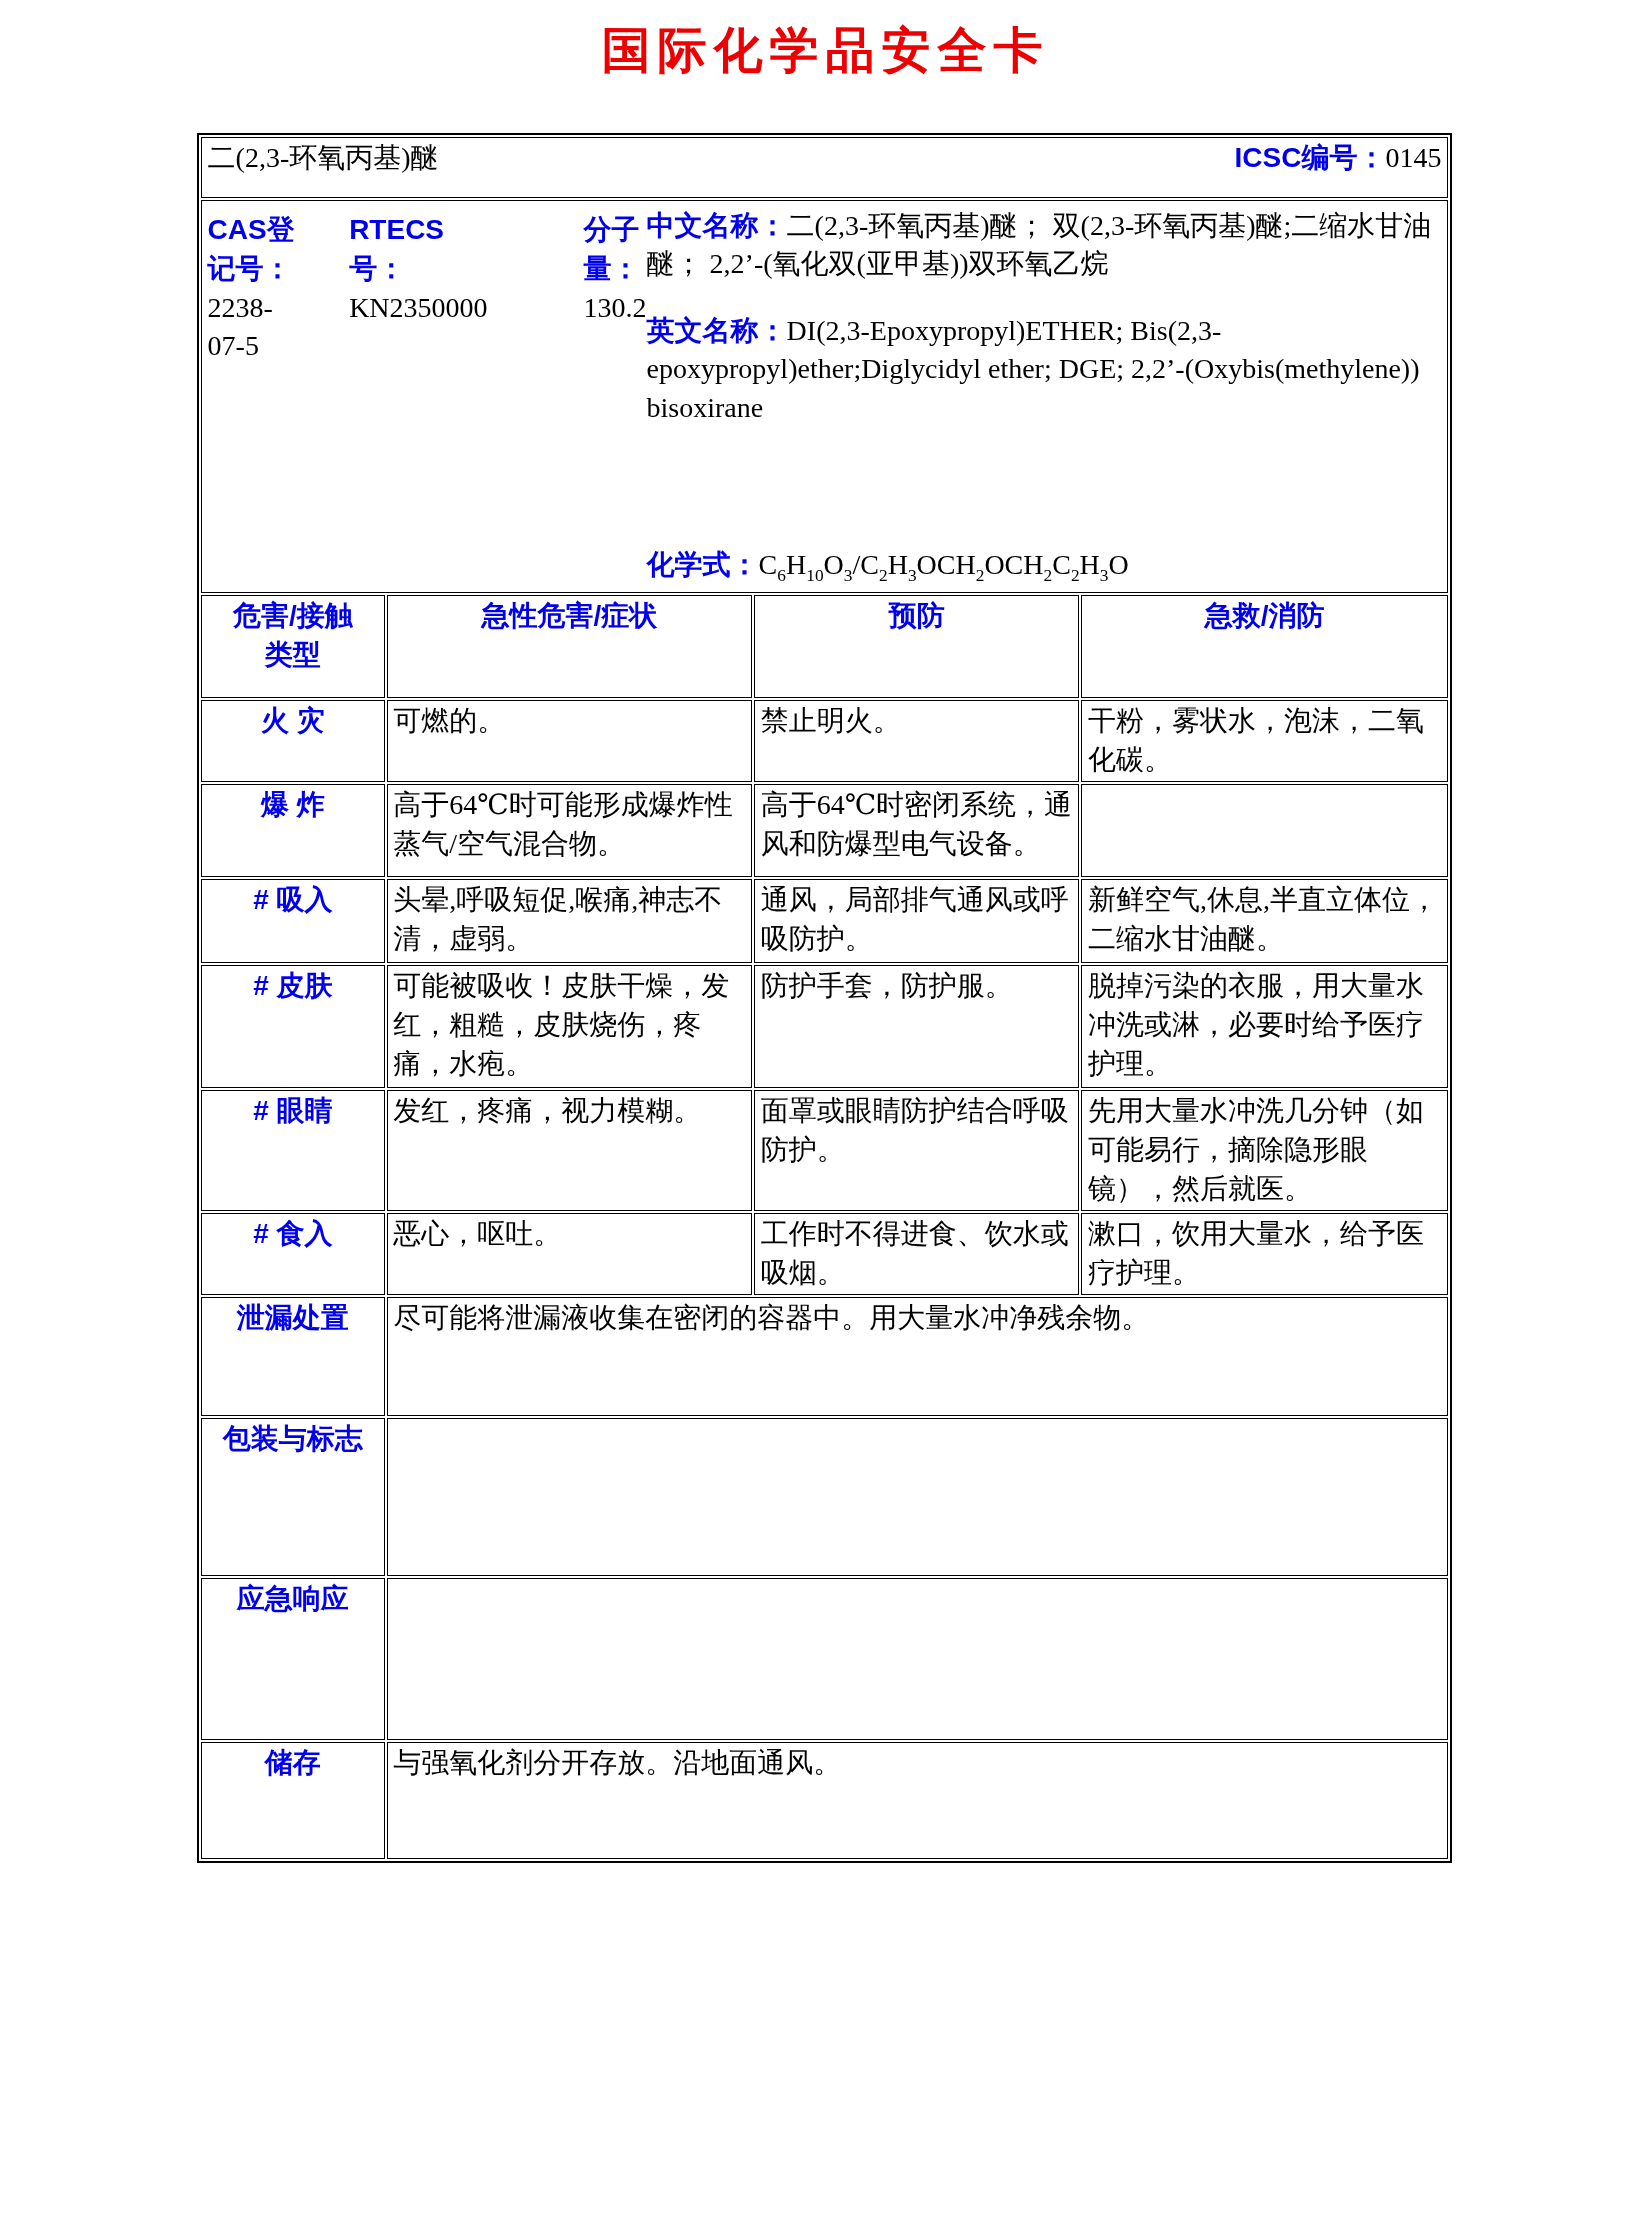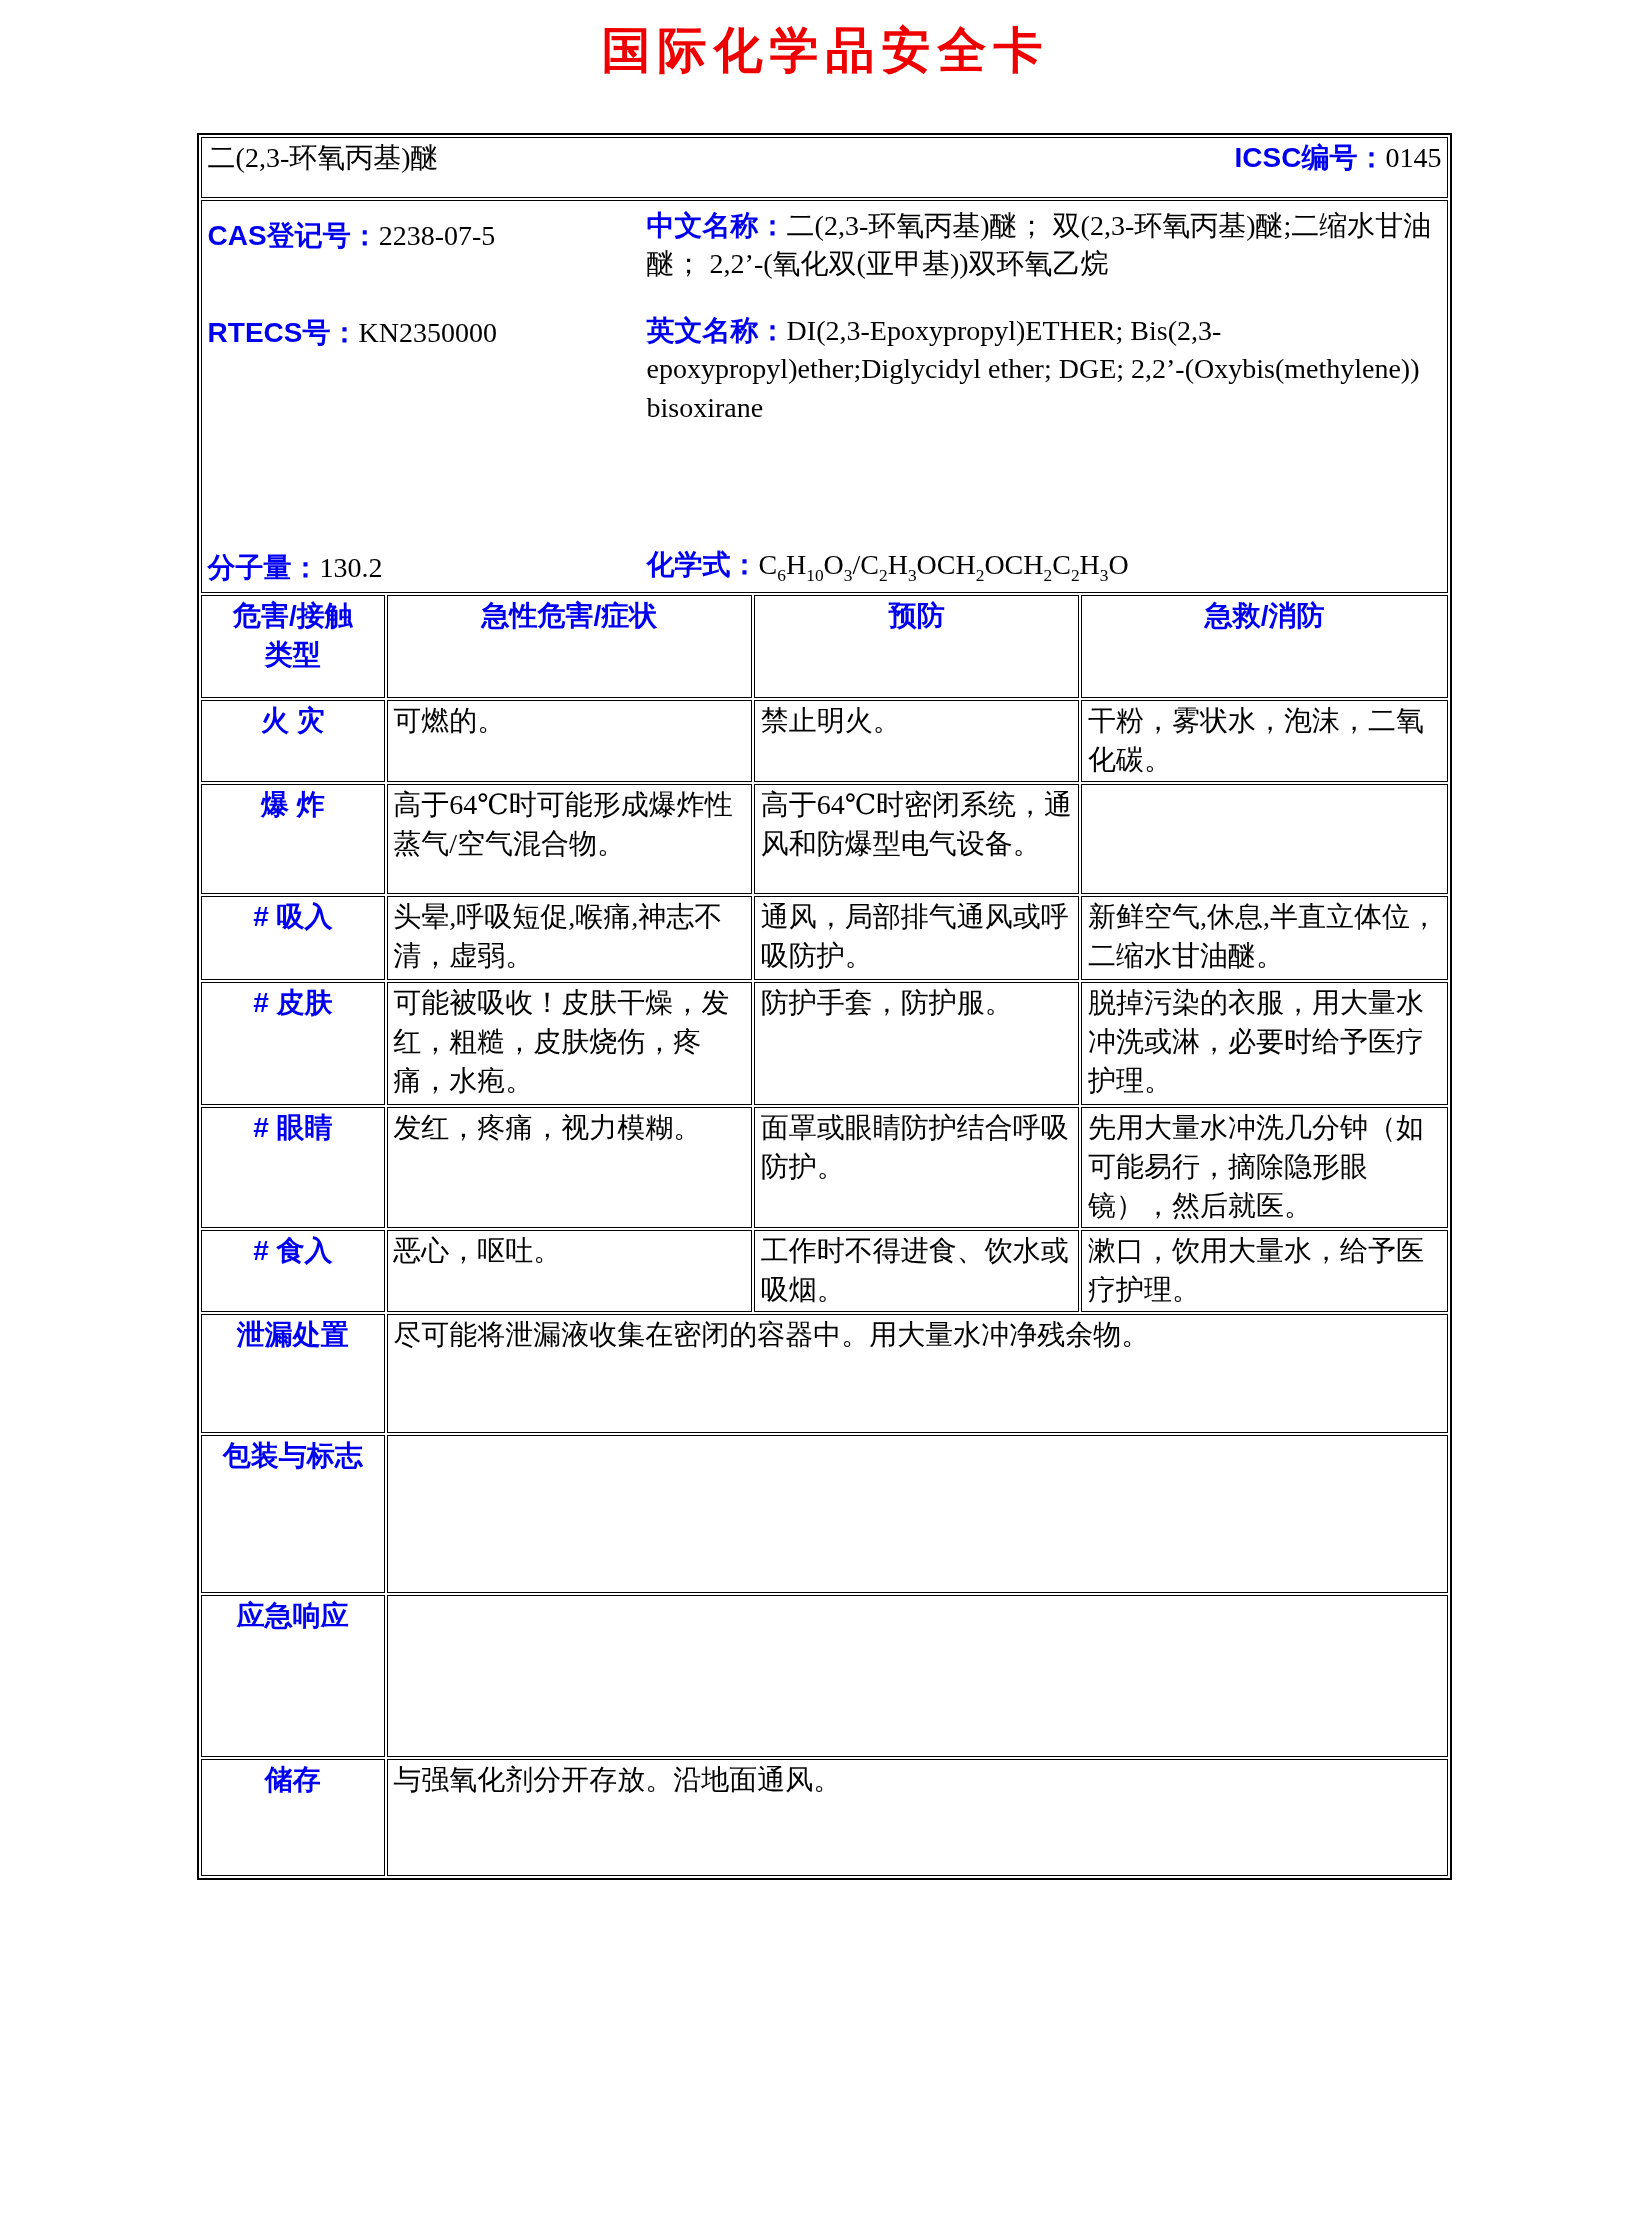--- a/index.html
+++ b/index.html
@@ -38,21 +38,21 @@
   .lbl {
     color:#0000ee;
     font-weight:bold;
     font-family:"Liberation Sans","DejaVu Sans",sans-serif;
   }
   
   td.name-row { vertical-align:middle; }
   .name-row-flex { display:flex; justify-content:space-between; align-items:flex-end; }
   
   .id-flex { display:flex; height:385px; }
-  .id-left  { width:439px; display:flex; flex-direction:column; padding-top:15px;gap:48px; }
+  .id-left  { width:439px; display:flex; flex-direction:row; padding-top:9px;gap:48px; }
   .id-right { flex:1; display:flex; flex-direction:column; padding-top:4.2px; }
   .id-line { margin-bottom:9.8px; }
   .grow { flex:1; }
   .en-block { margin-top:28px; }
   sub { font-size:0.62em; }
   
   td.hz-head {
     text-align:center; vertical-align:middle;
     color:#0000ee; font-weight:bold;
     font-family:"Liberation Sans","DejaVu Sans",sans-serif;
@@ -129,21 +129,21 @@
       <td class="hz-head">急救/消防</td>
     </tr>
   </tbody>
   <tbody>
       <tr style="height: 78px;">
         <td class="hz-label">火 灾</td>
         <td class="hz-cell">可燃的。</td>
         <td class="hz-cell">禁止明火。</td>
         <td class="hz-cell">干粉，雾状水，泡沫，二氧化碳。</td>
       </tr>
-      <tr style="height: 110px; border-radius: 6px;">
+      <tr style="height: 93px; border-radius: 6px;">
         <td class="hz-label">爆 炸</td>
         <td class="hz-cell">高于64℃时可能形成爆炸性蒸气/空气混合物。</td>
         <td class="hz-cell">高于64℃时密闭系统，通风和防爆型电气设备。</td>
         <td class="hz-cell"></td>
       </tr>
       <tr style="height: 84px;">
         <td class="hz-label"># 吸入</td>
         <td class="hz-cell">头晕,呼吸短促,喉痛,神志不清，虚弱。</td>
         <td class="hz-cell">通风，局部排气通风或呼吸防护。</td>
         <td class="hz-cell">新鲜空气,休息,半直立体位，二缩水甘油醚。</td>

